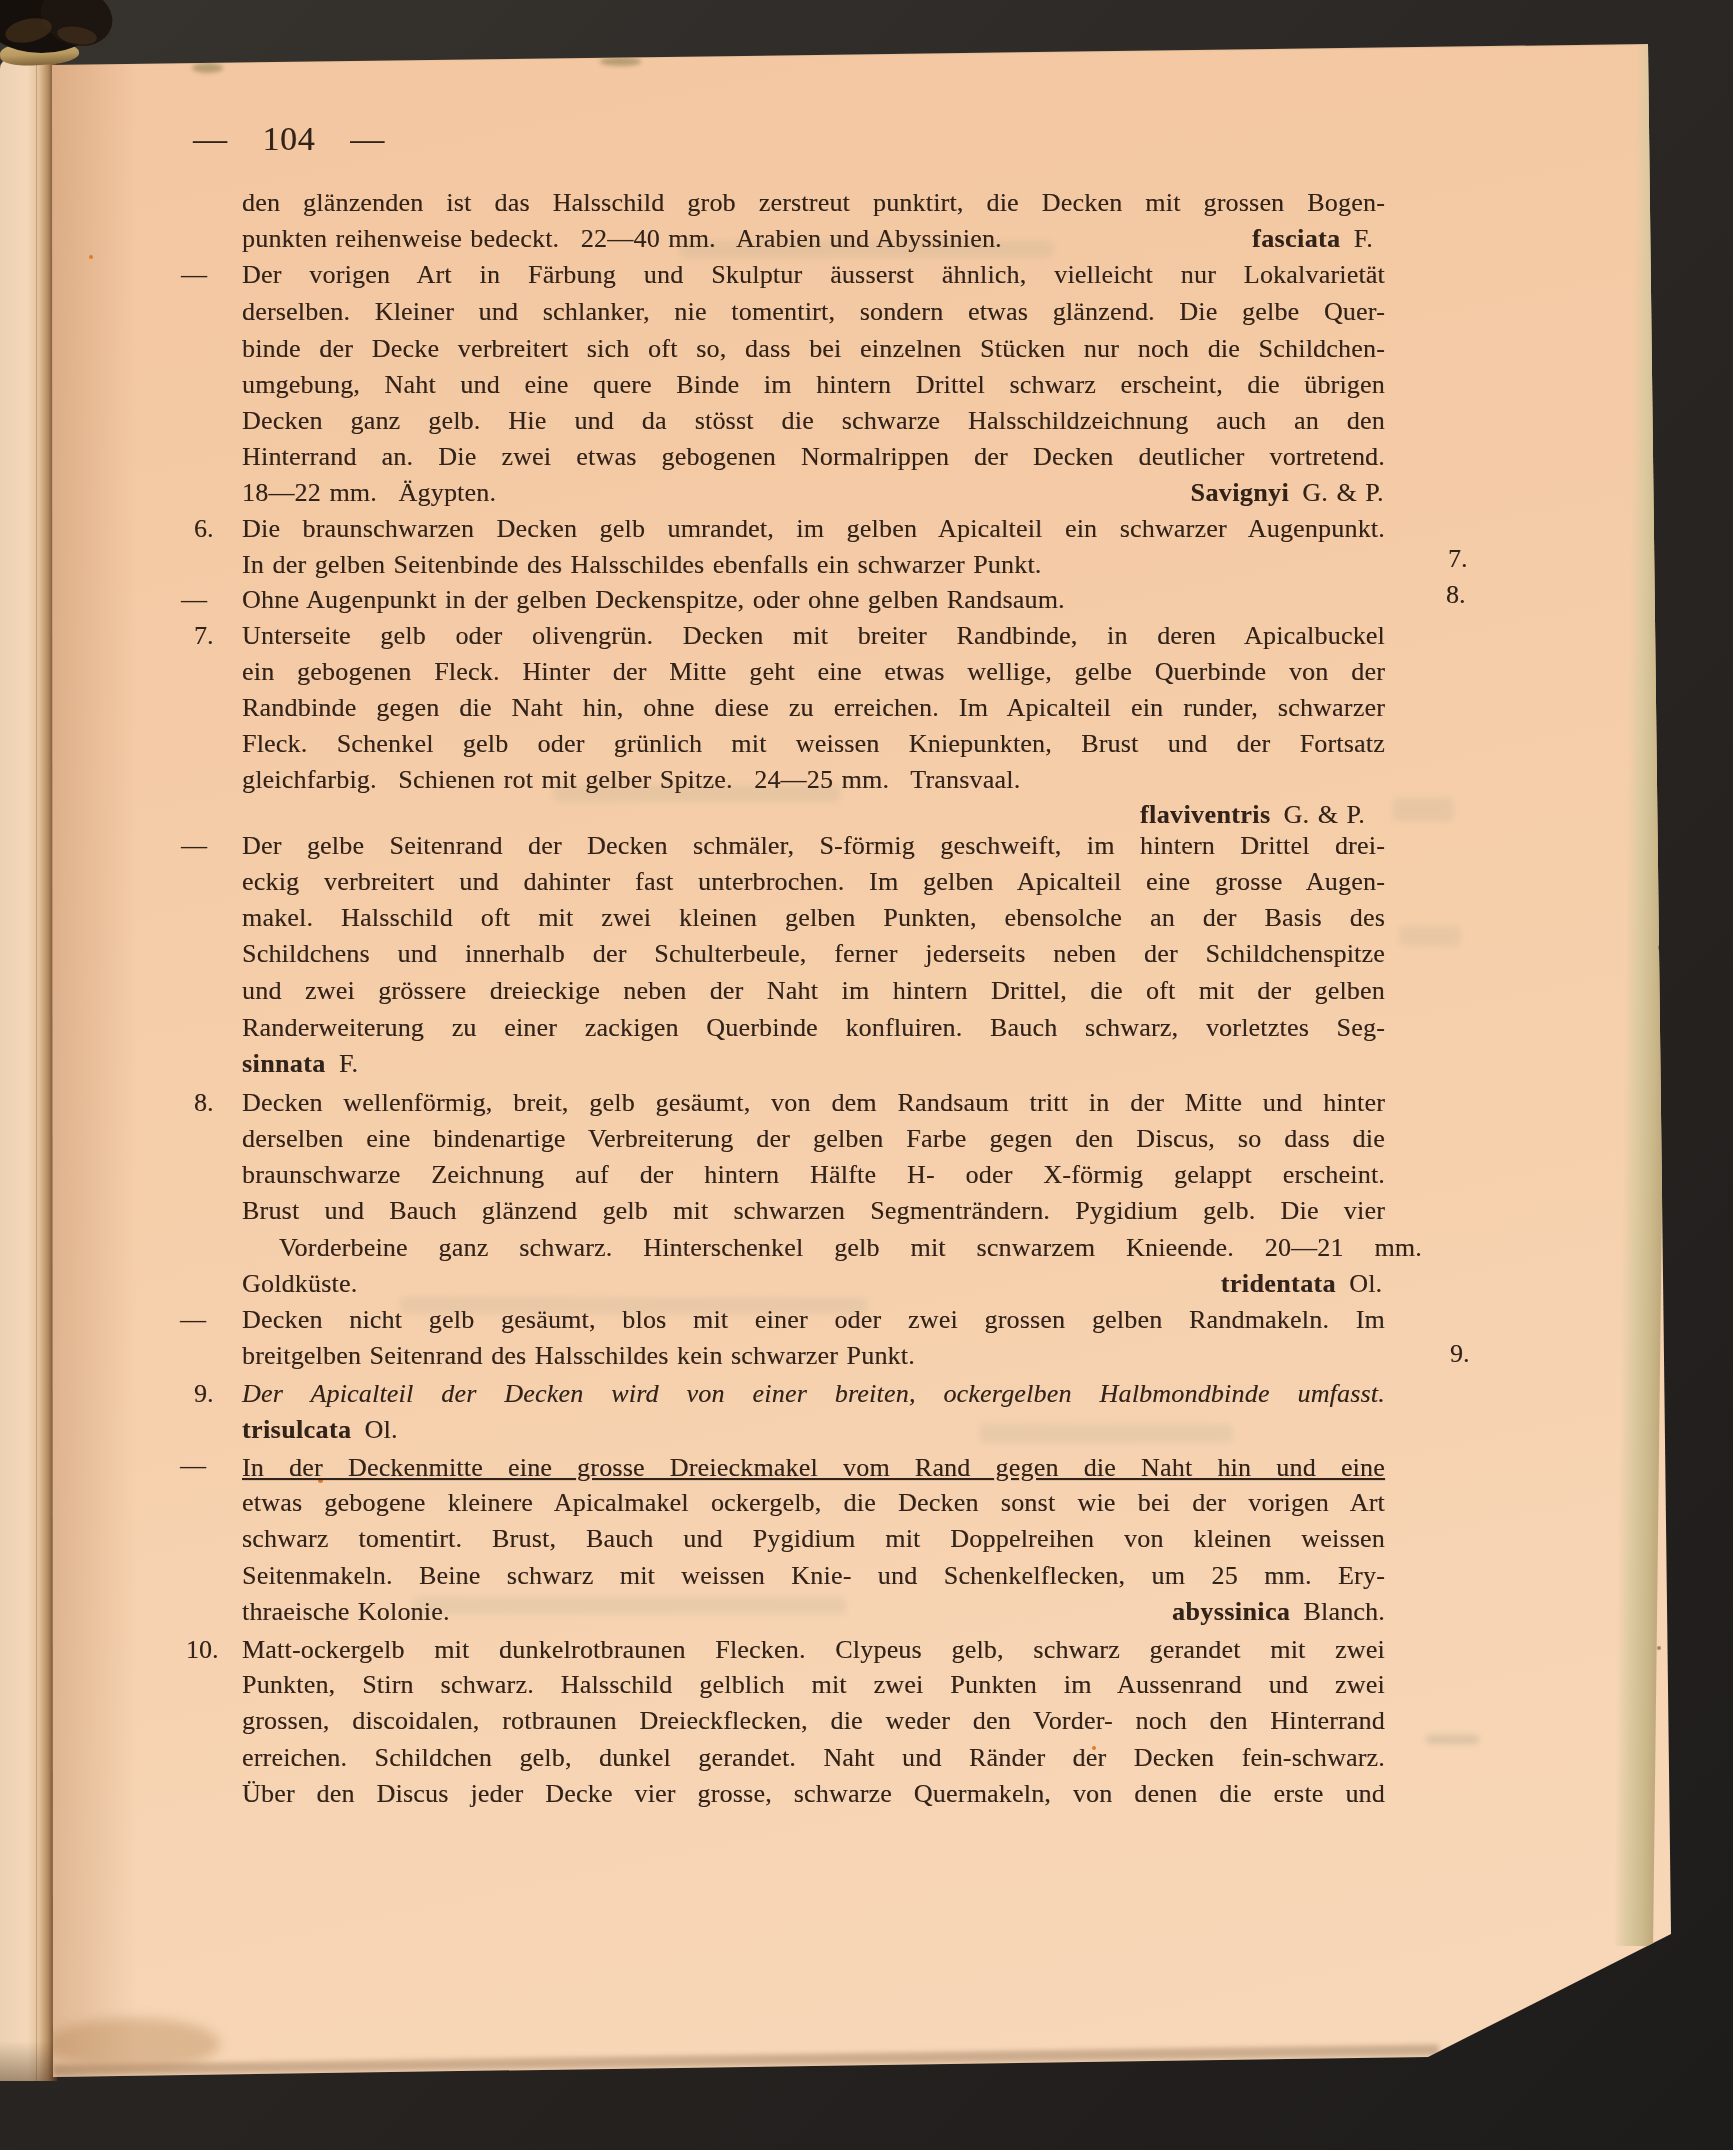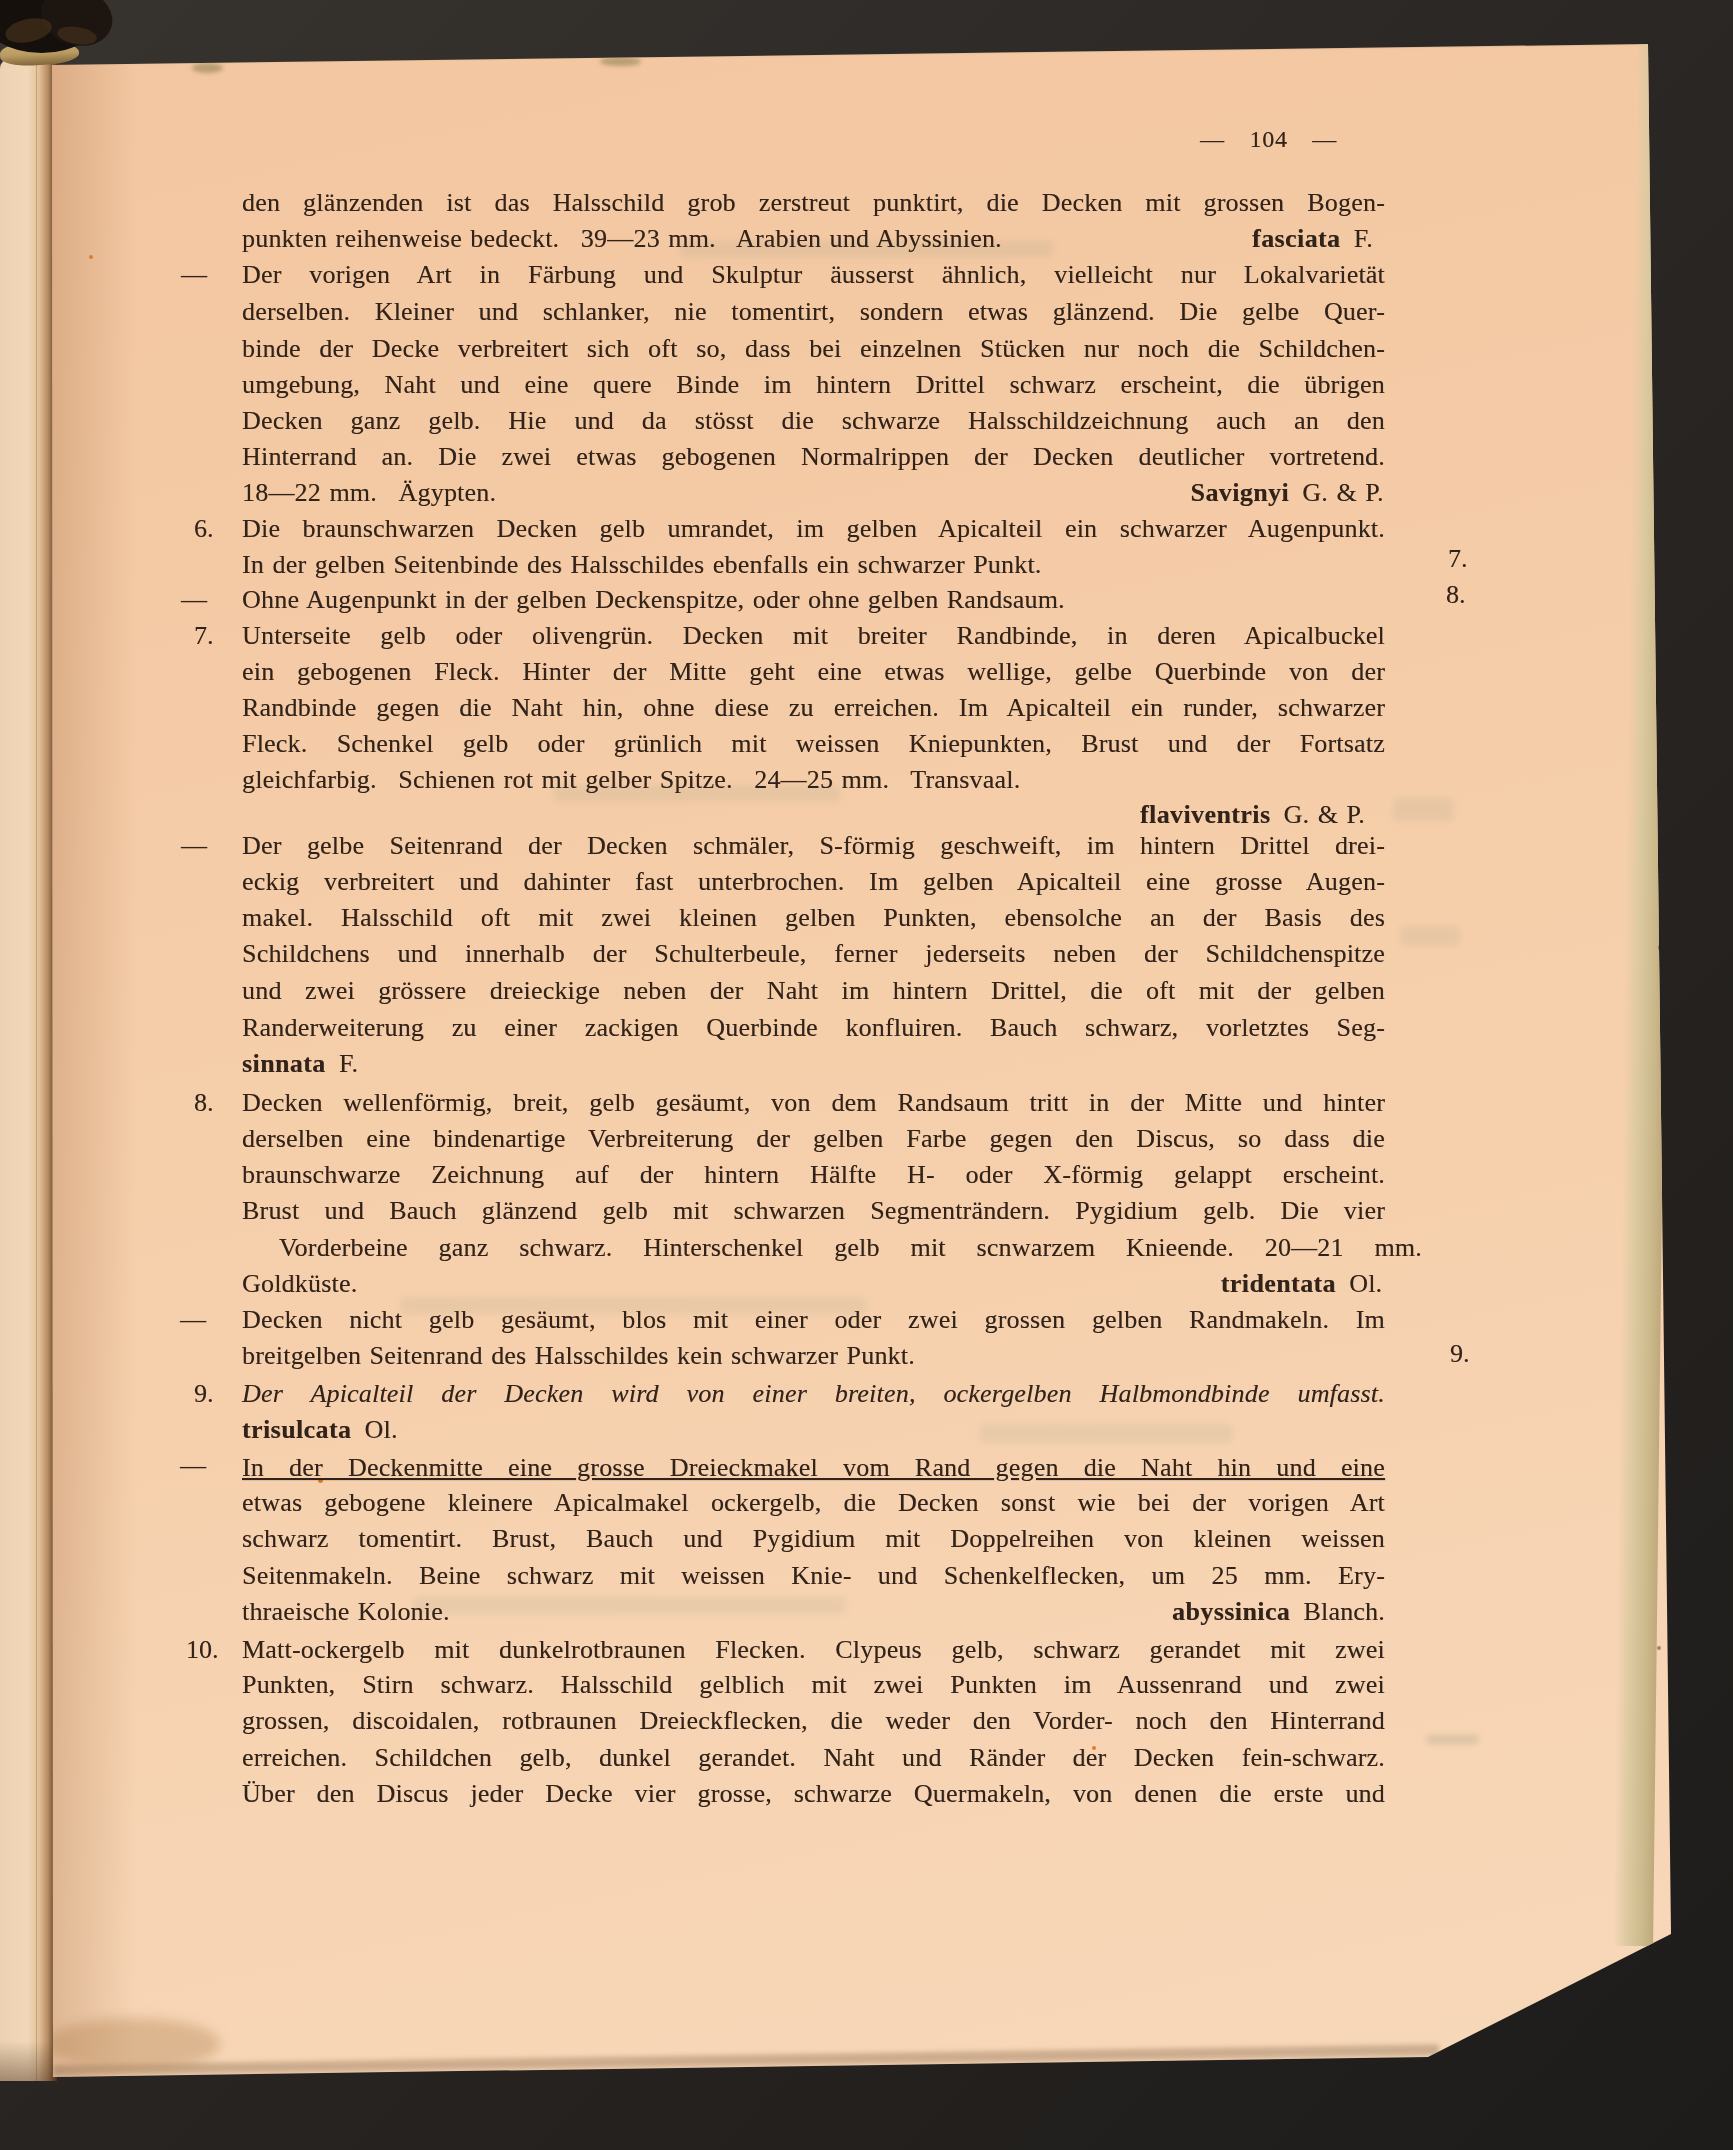--- a/index.html
+++ b/index.html
@@ -42,21 +42,21 @@
   .curl-stain{position:absolute;left:47px;top:2018px;width:173px;height:52px;border-radius:50%;
     background:rgba(168,118,66,.33);filter:blur(6px);}
   .stain{position:absolute;border-radius:50%;background:rgba(125,115,70,.5);filter:blur(2px);}
   .speck{position:absolute;border-radius:50%;background:#e07b28;}
   .fox{position:absolute;border-radius:50%;background:rgba(95,72,40,.55);}
   .ghost{position:absolute;background:#7d8d72;opacity:.11;filter:blur(3.3px);border-radius:5.3px;}
   .ghost.dark{opacity:.2;background:#6a7a64;}
   
   .textlayer{position:absolute;left:0;top:0;width:100%;height:100%;color:#32231a;}
   .pageno{position:absolute;left:193px;top:121px;width:1144px;height:36px;line-height:36px;
-    font-size:24px;text-align:right;letter-spacing:0.7px;
+    font-size:34px;text-align:left;letter-spacing:0.7px;
     text-shadow:0.3px 0.3px 0.5px rgba(50,30,15,.45);}
   .tline{position:absolute;left:242px;width:1143px;height:36px;line-height:36px;font-size:26px;
     letter-spacing:0.2px;word-spacing:1.7px;white-space:normal;
     text-shadow:0.3px 0.3px 0.5px rgba(50,30,15,.4);}
   .tline.just{text-align:justify;text-align-last:justify;text-justify:inter-word;}
   .tline.flexline{display:flex;justify-content:space-between;}
   .tline .ltext{white-space:pre;}
   .tline .species{white-space:pre;}
   .tline .species b{font-weight:700;letter-spacing:0.4px;}
   .tline.species-only{text-align:right;}
@@ -102,21 +102,21 @@
   <div class="ghost" style="left:400px;top:1297px;width:467px;height:17.3px;"></div>
   <div class="ghost" style="left:980px;top:1424px;width:253px;height:18.7px;"></div>
   <div class="ghost" style="left:413px;top:1597px;width:433px;height:17.3px;"></div>
   <div class="ghost dark" style="left:1426px;top:1735px;width:53px;height:9.3px;"></div>
 
   <div class="textlayer">
     <div class="pageno">— 104 —</div>
     <div id="lines-host">
         <div class="tline just" style="top: 185px;">den glänzenden ist das Halsschild grob zerstreut punktirt, die Decken mit grossen Bogen-</div>
         <div class="tline flexline" style="top: 221px;">
-          <span class="ltext">punkten reihenweise bedeckt.  39—23 mm.  Arabien und Abyssinien.</span>
+          <span class="ltext">punkten reihenweise bedeckt.  22—40 mm.  Arabien und Abyssinien.</span>
           <span class="species" style="margin-right: 12px;"><b>fasciata</b> F.</span>
         </div>
         <div class="marker" style="left: 181px; top: 257px;">—</div>
         <div class="tline just" style="top: 257px;">Der vorigen Art in Färbung und Skulptur äusserst ähnlich, vielleicht nur Lokalvarietät</div>
         <div class="tline just" style="top: 294px;">derselben. Kleiner und schlanker, nie tomentirt, sondern etwas glänzend. Die gelbe Quer-</div>
         <div class="tline just" style="top: 331px;">binde der Decke verbreitert sich oft so, dass bei einzelnen Stücken nur noch die Schildchen-</div>
         <div class="tline just" style="top: 367px;">umgebung, Naht und eine quere Binde im hintern Drittel schwarz erscheint, die übrigen</div>
         <div class="tline just" style="top: 403px;">Decken ganz gelb. Hie und da stösst die schwarze Halsschildzeichnung auch an den</div>
         <div class="tline just" style="top: 439px;">Hinterrand an. Die zwei etwas gebogenen Normalrippen der Decken deutlicher vortretend.</div>
         <div class="tline flexline" style="top: 475px;">

